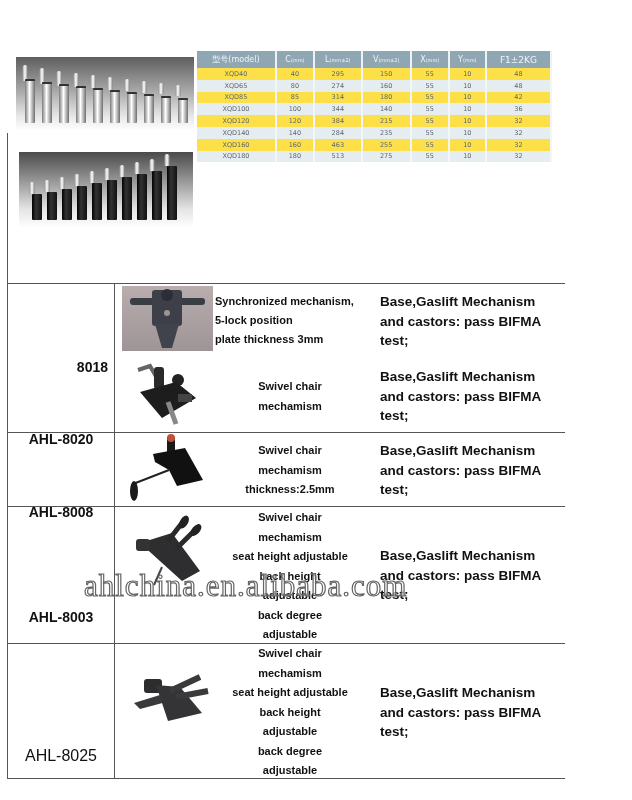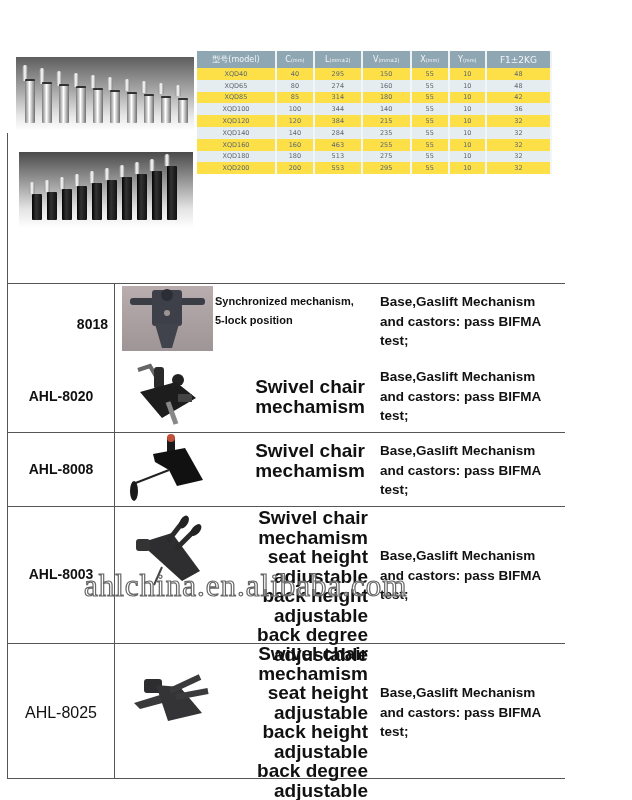--- a/index.html
+++ b/index.html
@@ -29,25 +29,25 @@
   .spec td { font-size: 6.5px; color: #5a6670; text-align: center; height: 11.8px;
     border-right: 2px solid #f3f6f7; }
   .spec tr.odd td { background: #fde047; }
   .spec tr.even td { background: #e6edf0; }
 
   
   .frame-left { position: absolute; left: 7px; top: 133px; width: 1px; height: 645px; background: #555; }
   .hline { position: absolute; left: 7px; width: 558px; height: 1px; background: #555; }
   .vline { position: absolute; left: 114px; width: 1px; background: #555; }
 
-  .model { position: absolute; left: 8px; width: 106px; text-align: center; font-weight: bold; font-size: 14px; }
+  .model { position: absolute; left: 8px; width: 106px; text-align: center; font-weight: bold; font-size: 14px; margin-top: 43px; }
   .model.right { text-align: right; padding-right: 6px; }
   .model.normal { font-weight: normal; font-size: 16px; }
 
-  .desc { position: absolute; text-align: right; font-weight: bold; font-size: 19px; line-height: 19.5px; }
+  .desc { position: absolute; text-align: center; font-weight: bold; font-size: 11px; line-height: 19.5px; }
   .desc.small { text-align: left; font-size: 11px; line-height: 19px; }
   .desc .line { display: block; }
 
   .note { position: absolute; left: 380px; width: 185px; font-weight: bold; font-size: 13.5px; line-height: 19.5px; }
   .note .line { display: block; }
 
   .mech { position: absolute; }
   .mech-8018 { left: 122px; top: 286px; width: 91px; height: 65px;
     background: linear-gradient(180deg, #b9adae, #9e9596); }
 
@@ -221,29 +221,20 @@
     </tr>
     <tr class="even">
       <td>XQD180</td>
         <td>180</td>
         <td>513</td>
         <td>275</td>
         <td>55</td>
         <td>10</td>
         <td>32</td>
     </tr>
-    <tr class="odd">
-      <td>XQD200</td>
-        <td>200</td>
-        <td>553</td>
-        <td>295</td>
-        <td>55</td>
-        <td>10</td>
-        <td>32</td>
-    </tr>
   </tbody>
 </table>
 
 <div class="frame-left"></div>
 <div class="hline" style="top:283px"></div>
 <div class="hline" style="top:432px"></div>
 <div class="hline" style="top:506px"></div>
 <div class="hline" style="top:643px"></div>
 <div class="hline" style="top:778px"></div>
 <div class="vline" style="top:283px;height:495px"></div>
@@ -254,20 +245,21 @@
     <rect x="8" y="12" width="75" height="7" rx="3" fill="#3b3d45"></rect>
     <rect x="30" y="4" width="30" height="36" rx="3" fill="#3e4049"></rect>
     <circle cx="45" cy="9" r="6" fill="#2c2e35"></circle>
     <path d="M33 38 L57 38 L50 62 L40 62 Z" fill="#40424c"></path>
     <circle cx="45" cy="27" r="3" fill="#9d9494"></circle>
   </svg>
 </div>
 <div class="desc small" style="left:215px;top:292px;width:160px">
   <span class="line">Synchronized mechanism,</span>
   <span class="line">5-lock position</span>
+  <span class="line">plate thickness 3mm</span>
 </div>
 <div class="note" style="top:292px">
   <span class="line">Base,Gaslift Mechanism</span>
   <span class="line">and castors: pass BIFMA</span>
   <span class="line">test;</span>
 </div>
 
 <div class="model" style="top:388px">AHL-8020</div>
 <div class="mech" style="left:128px;top:362px;width:75px;height:68px">
   <svg width="75" height="68" viewBox="0 0 75 68">
@@ -295,20 +287,21 @@
     <rect x="42" y="3" width="8" height="20" fill="#1a1a1a"></rect>
     <circle cx="46" cy="4" r="4" fill="#c0503a"></circle>
     <path d="M28 20 L60 14 L78 46 L52 52 L44 36 L30 28 Z" fill="#111"></path>
     <line x1="44" y1="36" x2="8" y2="50" stroke="#222" stroke-width="2"></line>
     <ellipse cx="9" cy="57" rx="4" ry="10" fill="#1a1a1a"></ellipse>
   </svg>
 </div>
 <div class="desc" style="left:215px;top:441px;width:150px">
   <span class="line">Swivel chair</span>
   <span class="line">mechamism</span>
+  <span class="line">thickness:2.5mm</span>
 </div>
 <div class="note" style="top:441px">
   <span class="line">Base,Gaslift Mechanism</span>
   <span class="line">and castors: pass BIFMA</span>
   <span class="line">test;</span>
 </div>
 
 <div class="model" style="top:566px">AHL-8003</div>
 <div class="mech" style="left:132px;top:515px;width:72px;height:75px">
   <svg width="72" height="75" viewBox="0 0 72 75">

